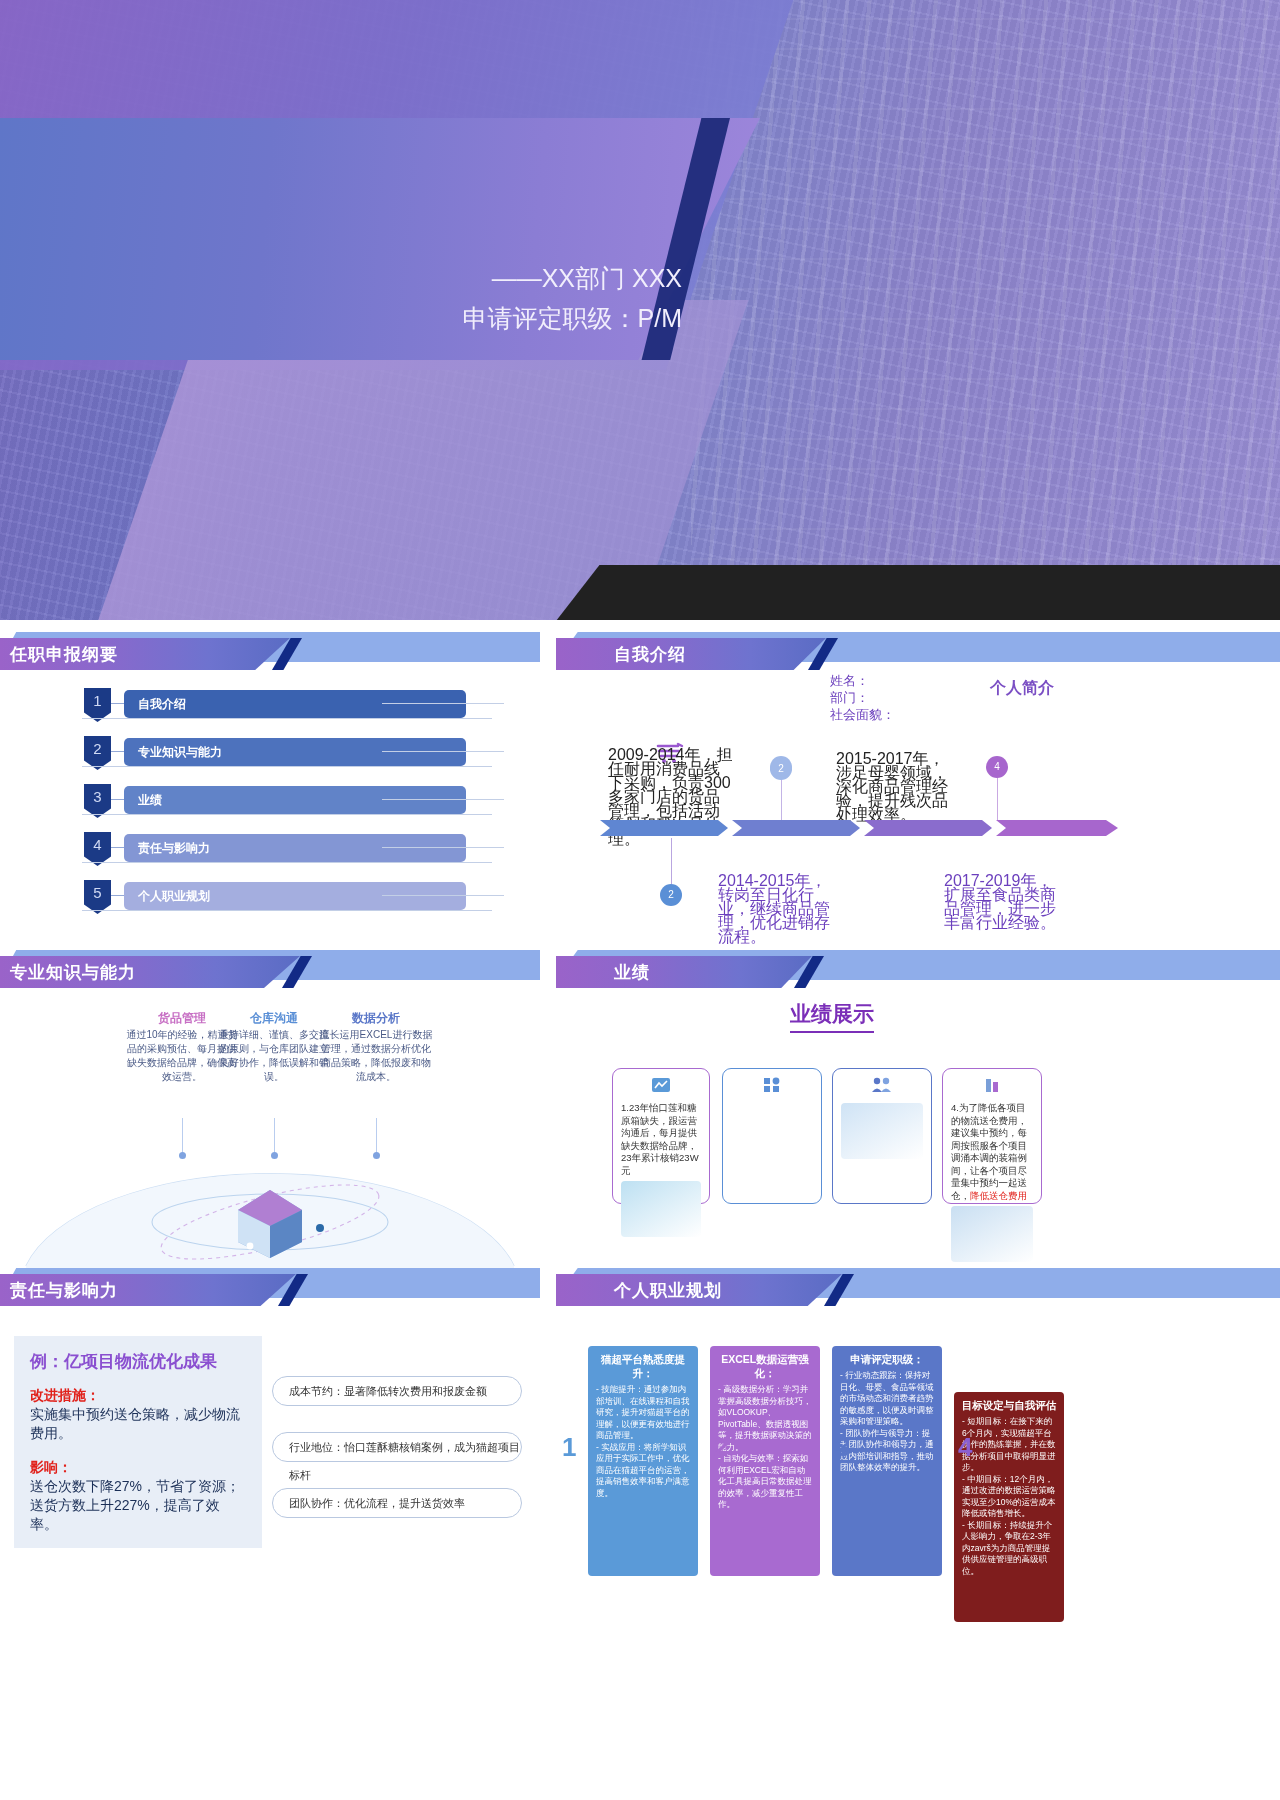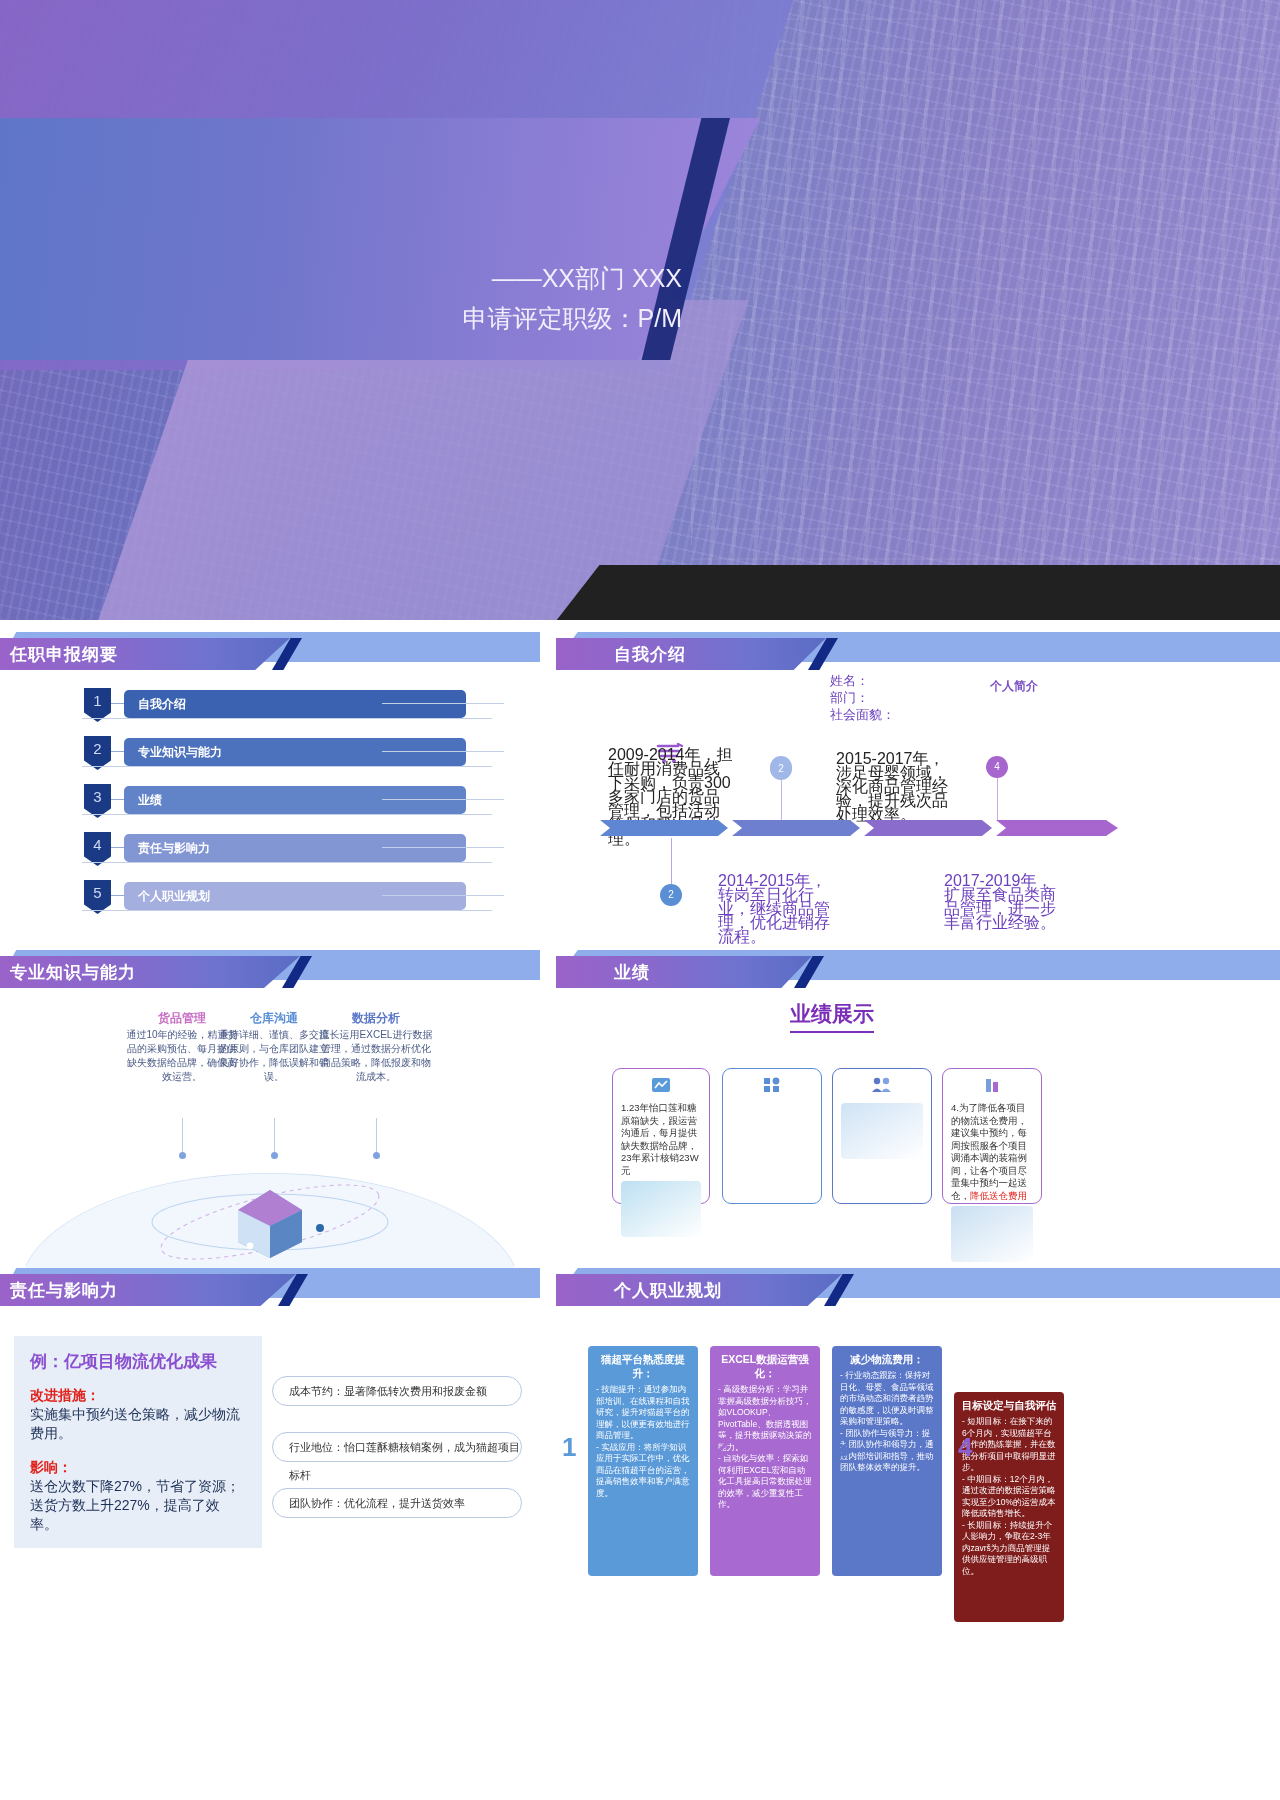--- a/index.html
+++ b/index.html
@@ -75,21 +75,21 @@
   .outline-item{ position:absolute; height:30px; }
   .num-shield{ position:absolute; left:0; top:0; width:27px; height:34px; background:#1b3a86;
                clip-path:polygon(0 0,100% 0,100% 72%,50% 100%,0 72%);
                color:#cfd9f4; font-size:15px; text-align:center; line-height:25px; }
   .bar{ position:absolute; left:40px; top:2px; height:28px; border-radius:5px;
         color:#fff; font-size:12px; font-weight:bold; padding-left:14px; line-height:28px; }
   .tick{ position:absolute; left:27px; top:15px; width:14px; height:1px; background:#93a8d6; }
   .uline{ position:absolute; height:1px; background:#c3cfe6; }
 
   
-  .pi-title{ position:absolute; color:#7b4fc4; font-size:12px; font-weight:bold; }
+  .pi-title{ position:absolute; color:#7b4fc4; font-size:16px; font-weight:bold; }
   .pi-field{ position:absolute; color:#6b3fbd; font-size:13px; line-height:17px; }
   .cart-icon{ position:absolute; color:#9a58d0; font-size:22px; }
   .tl-text{ position:absolute; font-size:16px; line-height:14px; text-align:left; }
   .tl-dot{ position:absolute; width:22px; height:22px; border-radius:50%;
            color:#fff; font-size:10px; text-align:center; line-height:22px; }
   .tl-stem{ position:absolute; width:1px; }
 
   
   .kn-h{ position:absolute; font-size:12px; font-weight:bold; text-align:center; }
   .kn-b{ position:absolute; font-size:10px; line-height:14px; text-align:center; color:#4a5a86; }
@@ -333,21 +333,21 @@
         <div class="ch">猫超平台熟悉度提升：</div>
         <div class="cb">- 技能提升：通过参加内部培训、在线课程和自我研究，提升对猫超平台的理解，以便更有效地进行商品管理。<br>- 实战应用：将所学知识应用于实际工作中，优化商品在猫超平台的运营，提高销售效率和客户满意度。</div>
       </div>
       <div class="cp-num" style="left: 562px; top: 1432px; color: rgb(90, 154, 216);">1</div>
       <div class="cp-col" style="left: 710px; top: 1346px; width: 110px; height: 230px; background: rgb(168, 106, 208);">
         <div class="ch">EXCEL数据运营强化：</div>
         <div class="cb">- 高级数据分析：学习并掌握高级数据分析技巧，如VLOOKUP、PivotTable、数据透视图等，提升数据驱动决策的能力。<br>- 自动化与效率：探索如何利用EXCEL宏和自动化工具提高日常数据处理的效率，减少重复性工作。</div>
       </div>
       <div class="cp-num" style="left: 714px; top: 1432px; color: rgb(168, 106, 208);">2</div>
       <div class="cp-col" style="left: 832px; top: 1346px; width: 110px; height: 230px; background: rgb(90, 119, 200);">
-        <div class="ch">减少物流费用：</div>
+        <div class="ch">申请评定职级：</div>
         <div class="cb">- 行业动态跟踪：保持对日化、母婴、食品等领域的市场动态和消费者趋势的敏感度，以便及时调整采购和管理策略。<br>- 团队协作与领导力：提升团队协作和领导力，通过内部培训和指导，推动团队整体效率的提升。</div>
       </div>
       <div class="cp-num" style="left: 836px; top: 1432px; color: rgb(90, 119, 200);">3</div>
       <div class="cp-col" style="left: 954px; top: 1346px; width: 110px; height: 230px; background: #7f1d1d; margin-top: 46px;">
         <div class="ch">目标设定与自我评估</div>
         <div class="cb">- 短期目标：在接下来的6个月内，实现猫超平台操作的熟练掌握，并在数据分析项目中取得明显进步。<br>- 中期目标：12个月内，通过改进的数据运营策略实现至少10%的运营成本降低或销售增长。<br>- 长期目标：持续提升个人影响力，争取在2-3年内završ为力商品管理提供供应链管理的高级职位。</div>
       </div>
       <div class="cp-num" style="left: 958px; top: 1432px; color: rgb(138, 95, 208);">4</div>
     </div>
 

